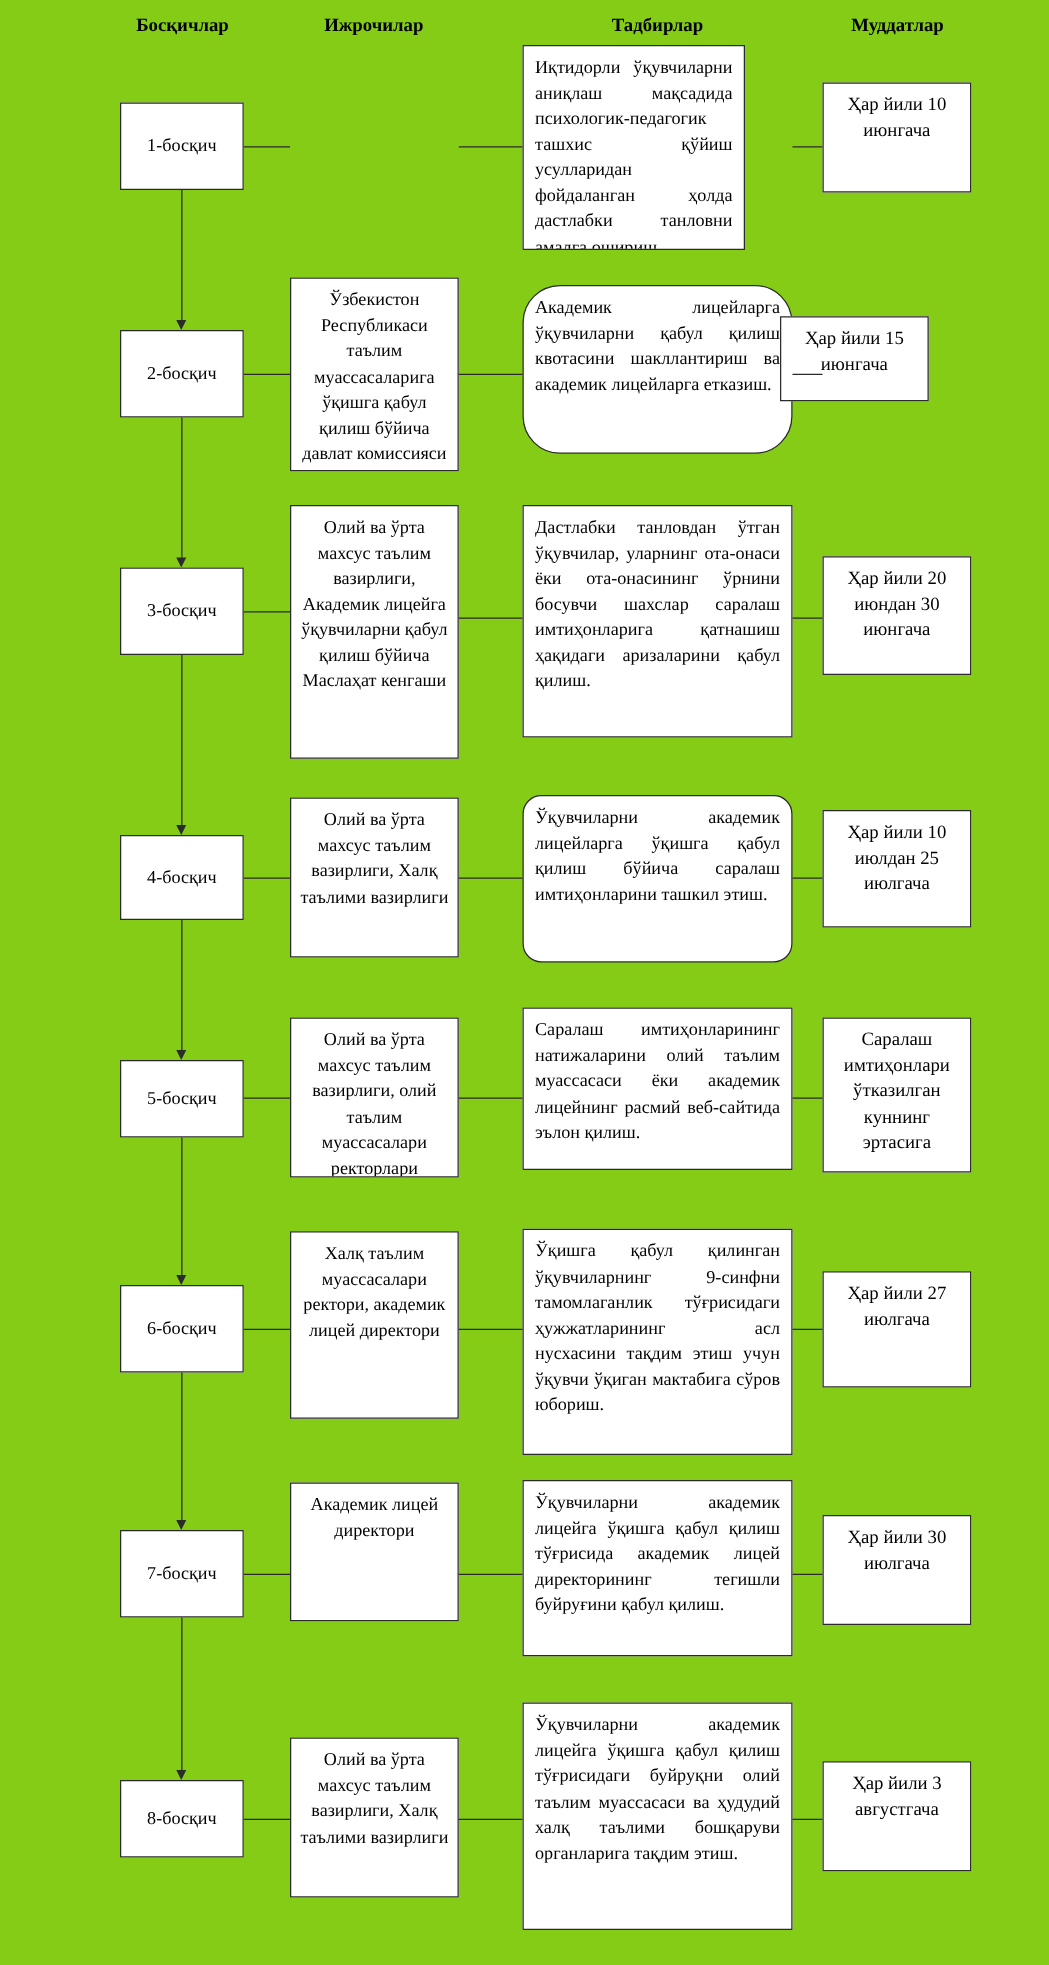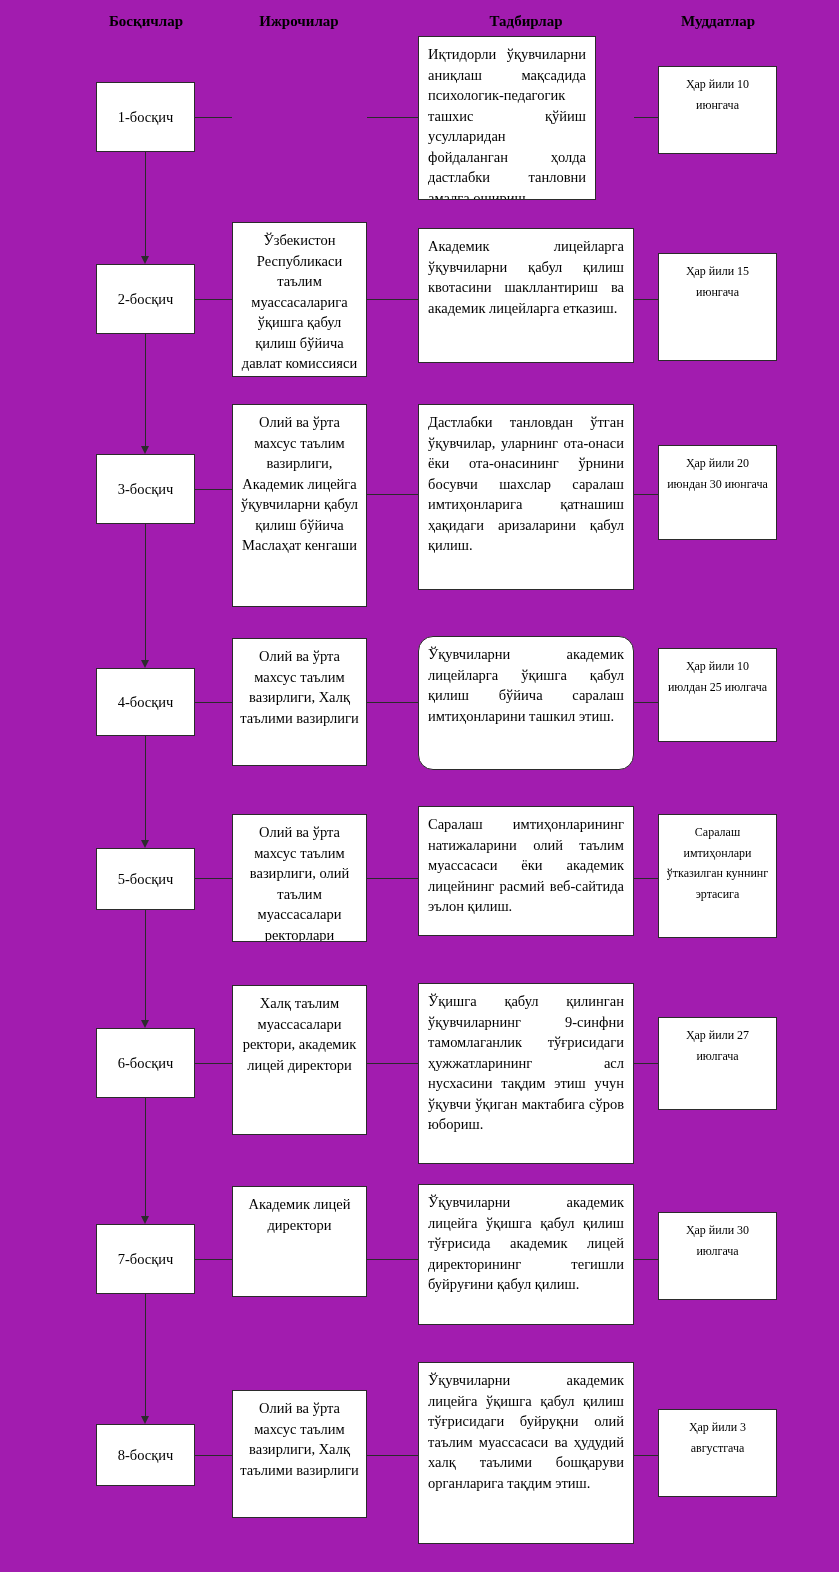--- a/index.html
+++ b/index.html
@@ -8,21 +8,21 @@
     background: #ffffff;
   }
   body {
     font-family: "Liberation Serif", "DejaVu Serif", serif;
     color: #000000;
   }
   #page {
     position: relative;
     width: 839px;
     height: 1572px;
-    background: #a21caf;
+    background: #84cc16;
     overflow: hidden;
   }
 
   
   .col-header {
     position: absolute;
     font-family: "Liberation Serif", "DejaVu Serif", serif;
     font-weight: bold;
     font-size: 15px;
     line-height: 18px;
@@ -74,21 +74,21 @@
     line-height: 20.5px;
     padding: 7px 9px 0 9px;
     hyphens: none;
   }
 
   .date-box {
     align-items: flex-start;
   }
   .date-box .box-inner {
     text-align: center;
-    font-size: 12px;
+    font-size: 15px;
     line-height: 20.5px;
     padding-top: 7px;
   }
 
   
   .hline {
     position: absolute;
     height: 0;
     border-top: 1px solid #2b2b2b;
   }
@@ -131,24 +131,24 @@
 
   <div class="vline" style="left:145px; top:152px; height:108px;"></div>
   <div class="arrow-head" style="left:140.5px; top:256px;"></div>
 
   <div class="box stage-box" style="left:96px; top:264px; width:99px; height:70px;">
     <div class="box-inner">2-босқич</div>
   </div>
   <div class="box actor-box" style="left:232px; top:222px; width:135px; height:155px;">
     <div class="box-inner">Ўзбекистон Республикаси таълим муассасаларига ўқишга қабул қилиш бўйича давлат комиссияси</div>
   </div>
-  <div class="box measure-box" style="left:418px; top:228px; width:216px; height:135px;">
+  <div class="box measure-box" style="left:418px; top:228px; width:216px; height:135px;border-radius:30px;">
     <div class="box-inner">Академик лицейларга ўқувчиларни қабул қилиш квотасини шакллантириш ва академик лицейларга етказиш.</div>
   </div>
-  <div class="box date-box" style="left:658px; top:253px; width:119px; height:108px;">
+  <div class="box date-box" style="left:624px; top:253px; width:119px; height:68px;">
     <div class="box-inner">Ҳар йили 15 июнгача</div>
   </div>
   <div class="hline" style="left:195px; top:299px; width:37px;"></div>
   <div class="hline" style="left:367px; top:299px; width:51px;"></div>
   <div class="hline" style="left:634px; top:299px; width:24px;"></div>
 
   <div class="vline" style="left:145px; top:334px; height:116px;"></div>
   <div class="arrow-head" style="left:140.5px; top:446px;"></div>
 
   <div class="box stage-box" style="left:96px; top:454px; width:99px; height:70px;justify-content:center;">

